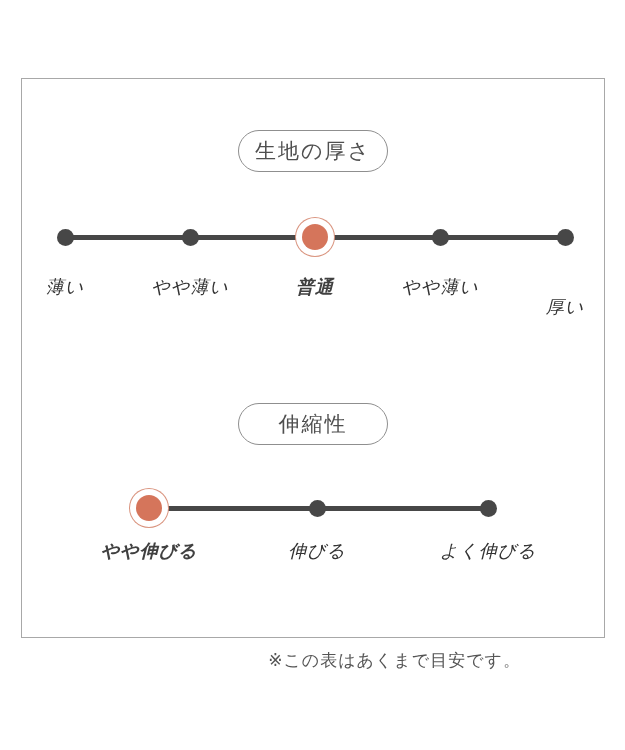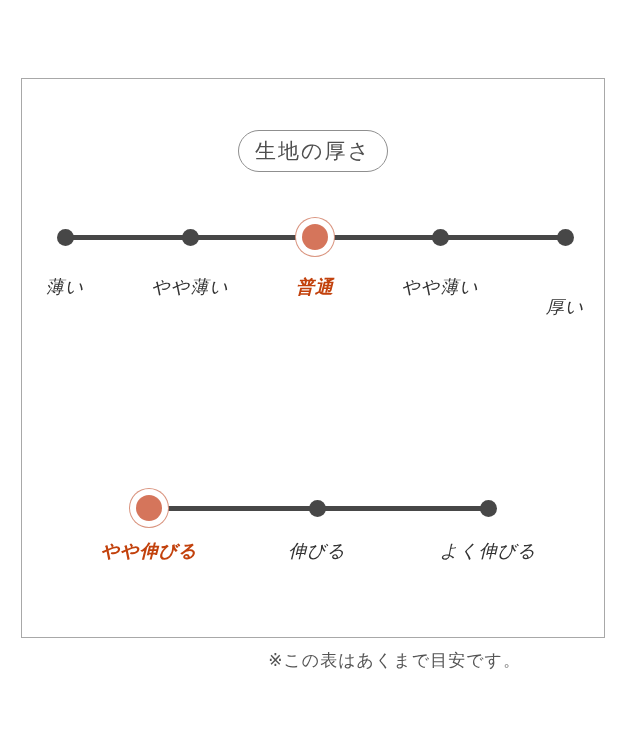--- a/index.html
+++ b/index.html
@@ -18,21 +18,21 @@
   .scale-line{position:absolute;height:5px;background:#474747;border-radius:3px;}
   .line-1{left:43px;top:156px;width:500px;}
   .line-2{left:127px;top:427px;width:339px;}
   .dot{position:absolute;width:17px;height:17px;border-radius:50%;background:#474747;}
   .ring{position:absolute;width:40px;height:40px;border-radius:50%;
         background:#ffffff;border:1px solid rgba(206,113,85,0.75);box-sizing:border-box;z-index:2;}
   .active-dot{position:absolute;width:26px;height:26px;border-radius:50%;
         background:#d5755b;z-index:3;}
   .lbl{position:absolute;transform:translateX(-50%);white-space:nowrap;
        font-size:18px;color:#333333;letter-spacing:1px;font-style:italic;}
-  .lbl.bold{font-weight:700;color:#c2410c;}
+  .lbl.bold{font-weight:700;color:#404040;}
   .row-1 .lbl{top:196px;}
   .row-2 .lbl{top:460px;}
   .footnote{position:absolute;top:649px;right:17px;font-size:17px;
             color:#555555;letter-spacing:1px;}
 </style>
 </head>
 <body>
 
 <div class="page">
   <div class="frame">
@@ -50,20 +50,23 @@
     <div class="active-dot" style="left:280px;top:145px;"></div>
 
     <div class="row-1">
       <span class="lbl" style="left:43px;">薄い</span>
       <span class="lbl" style="left:168px;">やや薄い</span>
       <span class="lbl bold" style="left:293px;">普通</span>
       <span class="lbl" style="left:418px;">やや薄い</span>
       <span class="lbl" style="left:543px;margin-top:20px;">厚い</span>
     </div>
 
+    <div class="pill pill-2">
+      <span>伸縮性</span>
+    </div>
 
     <div class="scale-line line-2"></div>
     <div class="dot" style="left:286.5px;top:421px;"></div>
     <div class="dot" style="left:457.5px;top:421px;"></div>
     <div class="ring" style="left:107px;top:409px;"></div>
     <div class="active-dot" style="left:114px;top:416px;"></div>
 
     <div class="row-2">
       <span class="lbl bold" style="left:127px;">やや伸びる</span>
       <span class="lbl" style="left:295px;">伸びる</span>

